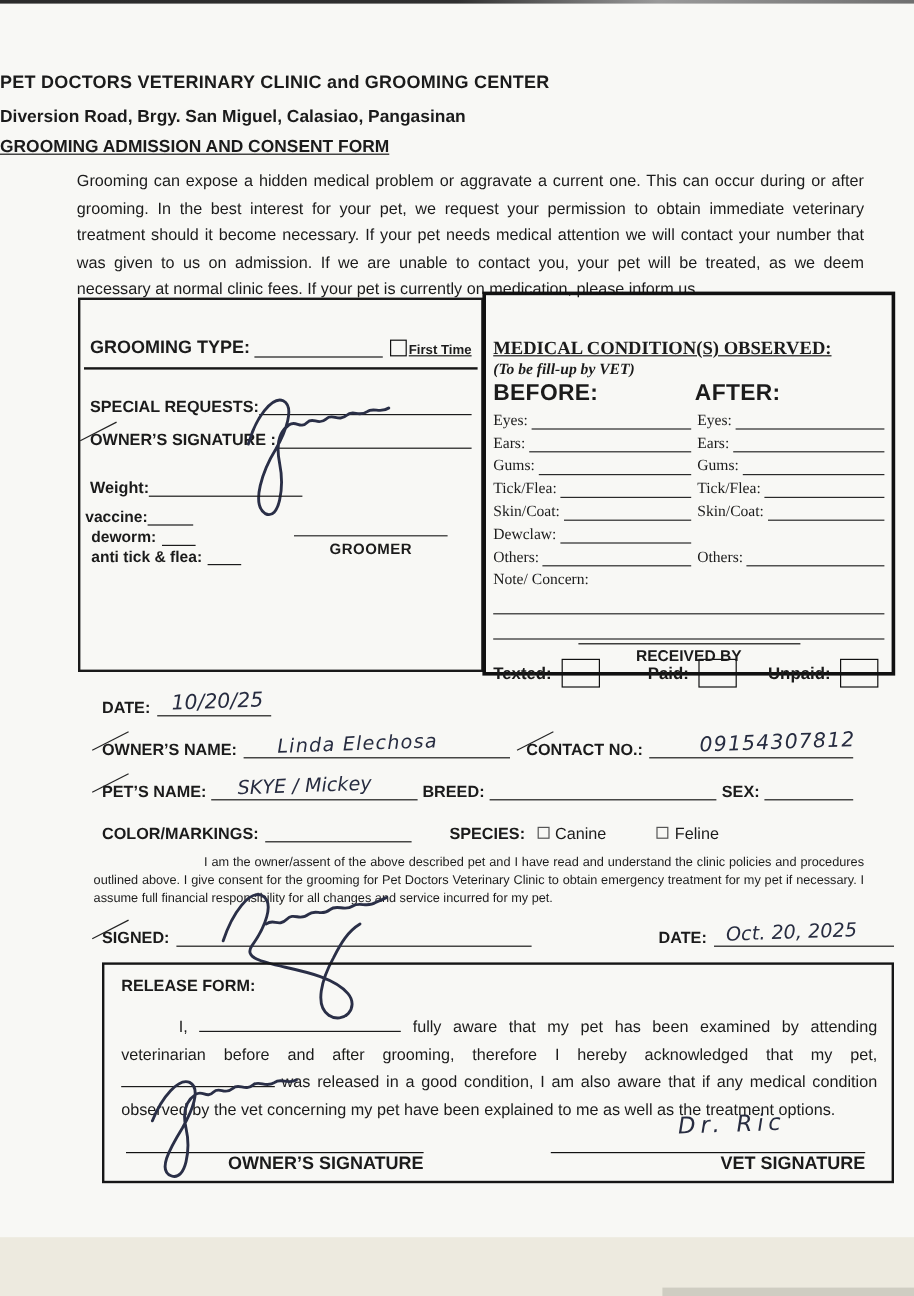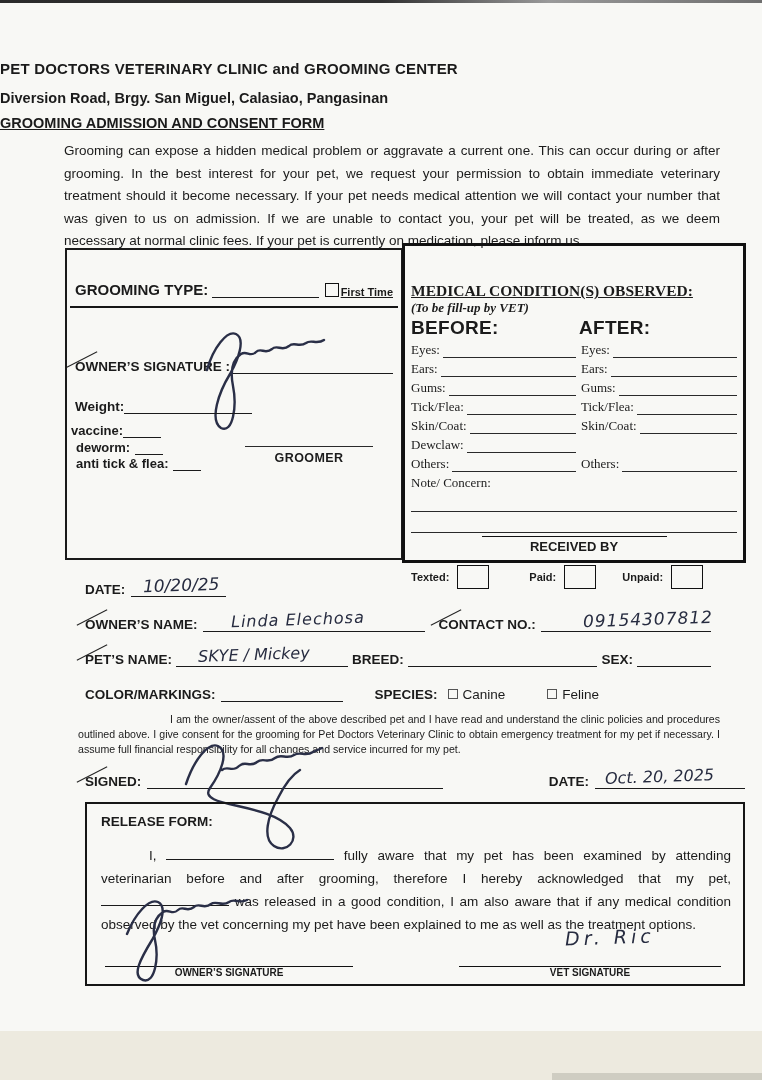--- a/index.html
+++ b/index.html
@@ -52,21 +52,21 @@
   .med-sub { font-family:"Liberation Serif", serif; font-weight:bold; font-style:italic; font-size:13px; }
   .ba-head { display:grid; grid-template-columns:168px 1fr; margin-top:1px; }
   .ba-head span { font-size:19px; font-weight:bold; letter-spacing:.3px; }
   .med-grid { display:grid; grid-template-columns:165px 1fr; column-gap:5px; }
   .med-row { display:flex; align-items:flex-end; height:19px;
     font-family:"Liberation Serif", serif; font-size:13px; }
   .med-row .fill { flex:1; border-bottom:1.2px solid #2a2a2a; height:15px; margin-left:3px; }
   .note-lbl { font-family:"Liberation Serif", serif; font-size:13px; height:19px;
     display:flex; align-items:flex-end; }
   .full-line { border-bottom:1.2px solid #2a2a2a; height:20px; }
-  .tpu { display:flex; align-items:center; margin-top:32px; font-size:11px; font-weight:bold; }
+  .tpu { display:flex; align-items:center; margin-top:16px; font-size:14px; font-weight:bold; }
   .tpu .gap1 { width:40px; } .tpu .gap2 { width:26px; }
   .received { position:absolute; left:0; right:0; bottom:6px; text-align:center; }
   .received .line { width:185px; margin:0 auto; border-bottom:1.5px solid #111; height:14px; }
   .received .txt { font-size:13px; font-weight:bold; margin-top:2px; }
 
   
   .hand { font-family:"DejaVu Sans", sans-serif; font-style:italic; color:#272c40;
     position:absolute; white-space:nowrap; transform:rotate(-2deg); }
 
   
@@ -78,21 +78,21 @@
   .consent { left:78px; top:712px; width:642px; font-size:10.6px; line-height:15px;
     text-align:justify; text-indent:92px; }
 
   
   .relbox { left:85px; top:802px; width:656px; height:180px; border:2px solid #161616; }
   .rel-title { position:absolute; left:14px; top:10px; font-size:13.5px; font-weight:bold; }
   .rel-body { position:absolute; left:14px; right:12px; top:40px; font-size:13.5px;
     line-height:23px; text-align:justify; }
   .iblank { display:inline-block; border-bottom:1.5px solid #1b1b1b; height:14px;
     vertical-align:baseline; }
-  .sig-area { position:absolute; bottom:6px; font-size:10px; font-weight:bold; text-align:center; }
+  .sig-area { position:absolute; bottom:6px; font-size:15px; font-weight:bold; text-align:right; }
   .sig-line { border-bottom:1.8px solid #111; height:16px; }
 
   svg.ink { position:absolute; pointer-events:none; }
   svg.ink path { fill:none; stroke:#2a2f47; stroke-width:2.4; stroke-linecap:round; }
 </style>
 </head>
 <body>
 
 <div class="sheet">
 
@@ -106,20 +106,24 @@
 
   <div class="abs lbox">
     <div class="lb-row" style="top:30px;">
       <span class="lbl nowrap" style="font-size:15px;">GROOMING TYPE:</span>
       <span class="blank bflex" style="height:17px; max-width:118px; margin-left:4px;"></span>
       <span class="cb"></span>
       <span class="first-time nowrap">First Time</span>
     </div>
     <div class="abs" style="left:3px; right:3px; top:56px; border-top:2px solid #161616;"></div>
 
+    <div class="lb-row" style="top:78px;">
+      <span class="lbl nowrap" style="font-size:13.5px;">SPECIAL REQUESTS:</span>
+      <span class="blank bflex" style="height:17px;"></span>
+    </div>
 
     <div class="lb-row" style="top:106px;">
       <span class="lbl nowrap ticked" style="font-size:13.5px;">OWNER’S SIGNATURE :</span>
       <span class="blank bflex" style="height:17px;"></span>
     </div>
     <svg class="ink" style="left:118px; top:72px;" width="150" height="120" viewBox="0 0 150 120">
       <path d="M22,48 C28,26 42,8 51,12 C61,17 53,38 45,52 C34,70 24,98 36,106 C48,112 52,84 48,64 C45,49 47,38 56,32 C62,28 65,36 71,30 C76,25 80,33 87,27 C92,22 97,30 104,24 C109,19 114,26 121,21 C126,17 132,23 139,18"></path>
     </svg>
 
     <div class="lb-row" style="top:146px;">

